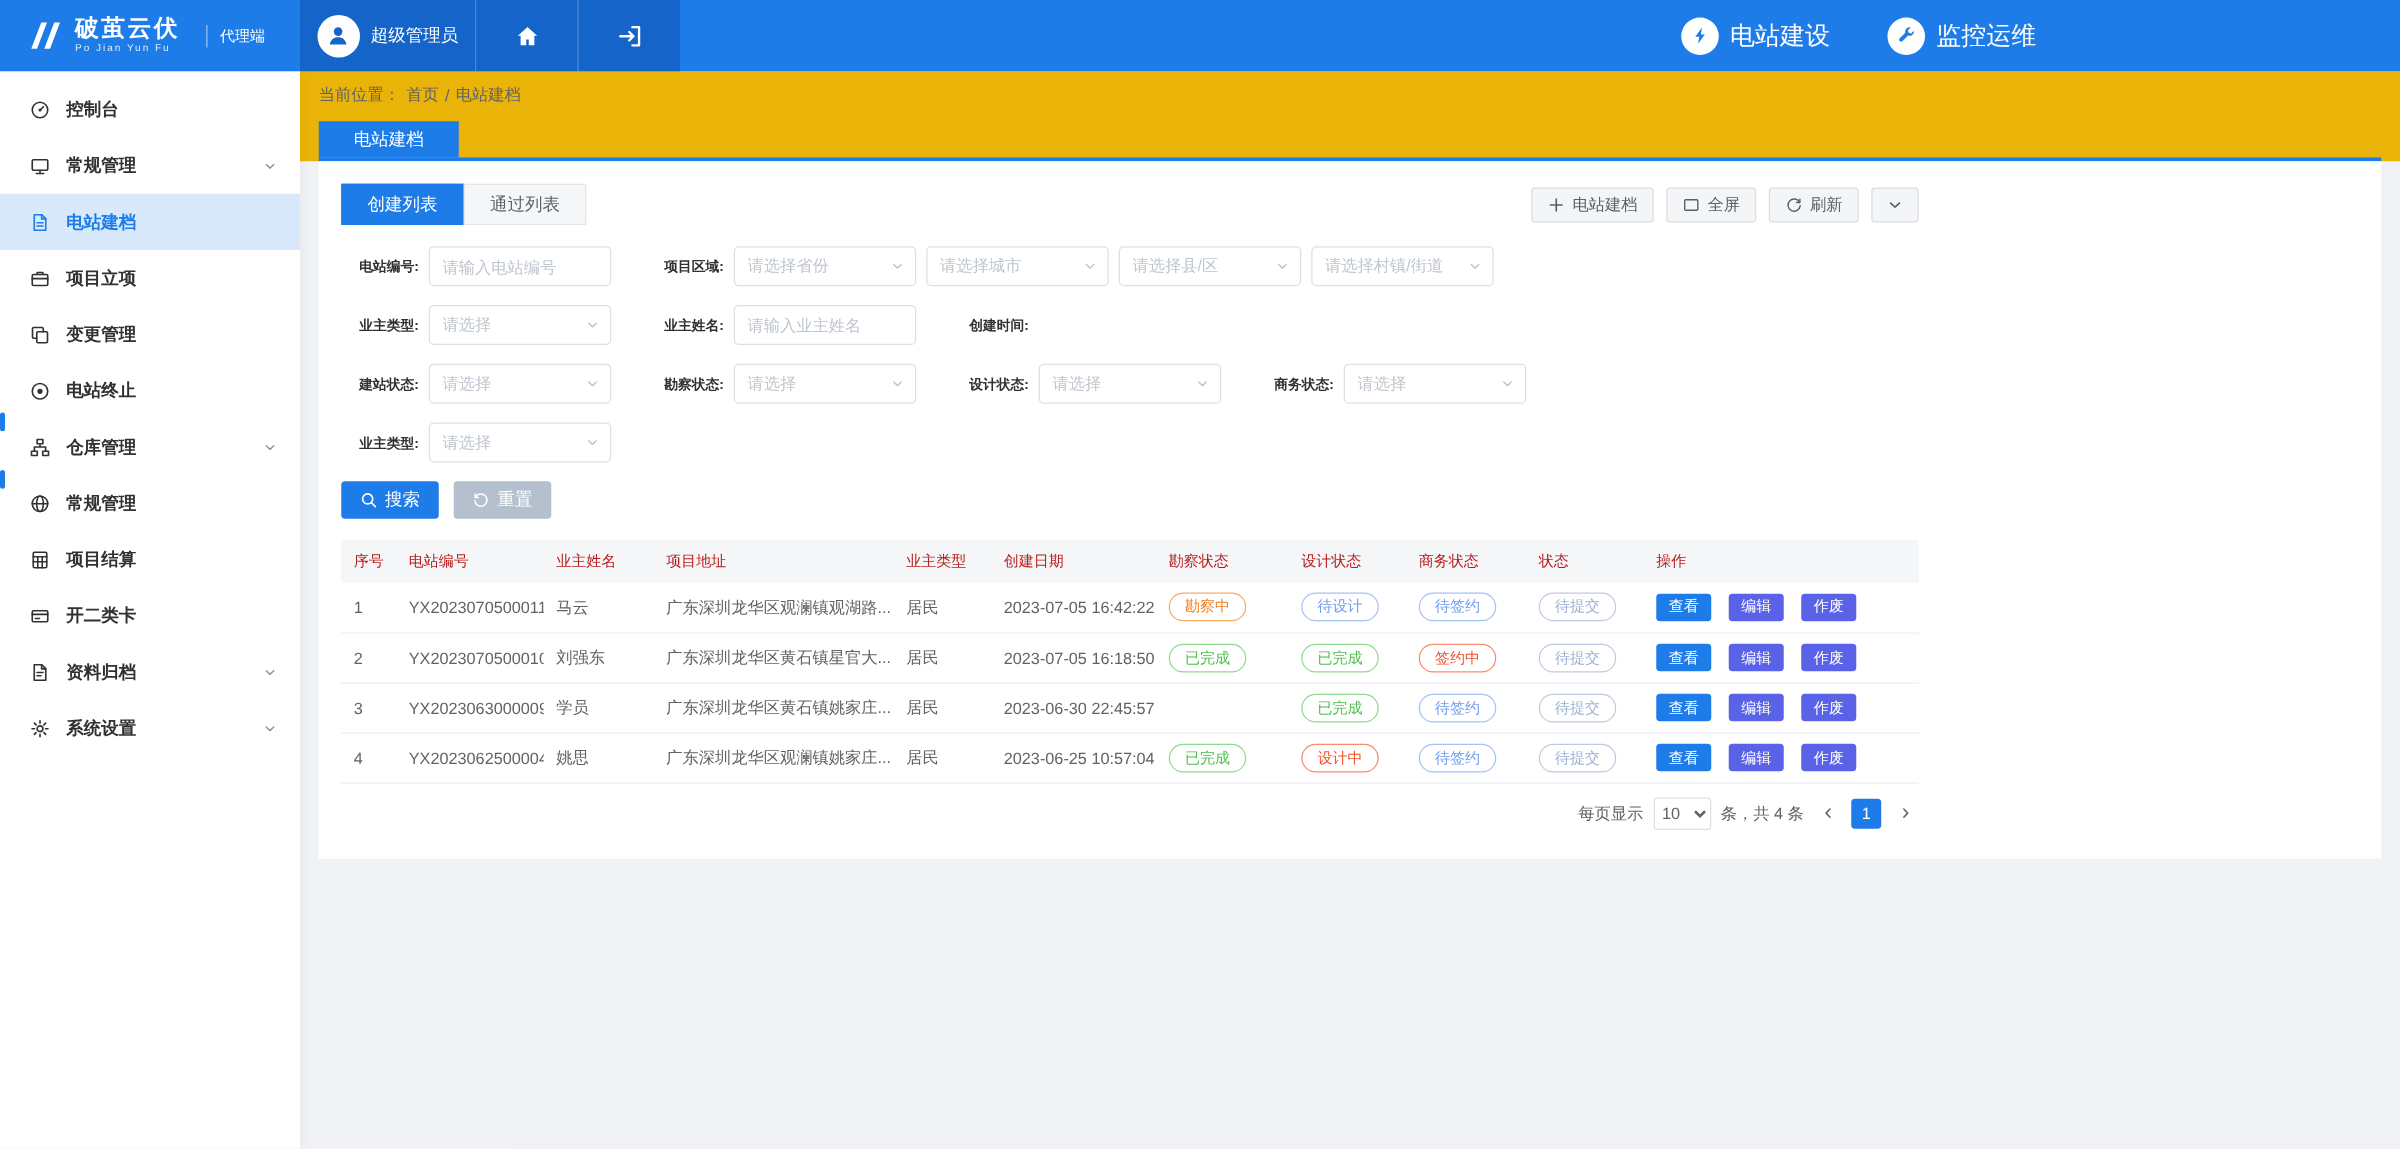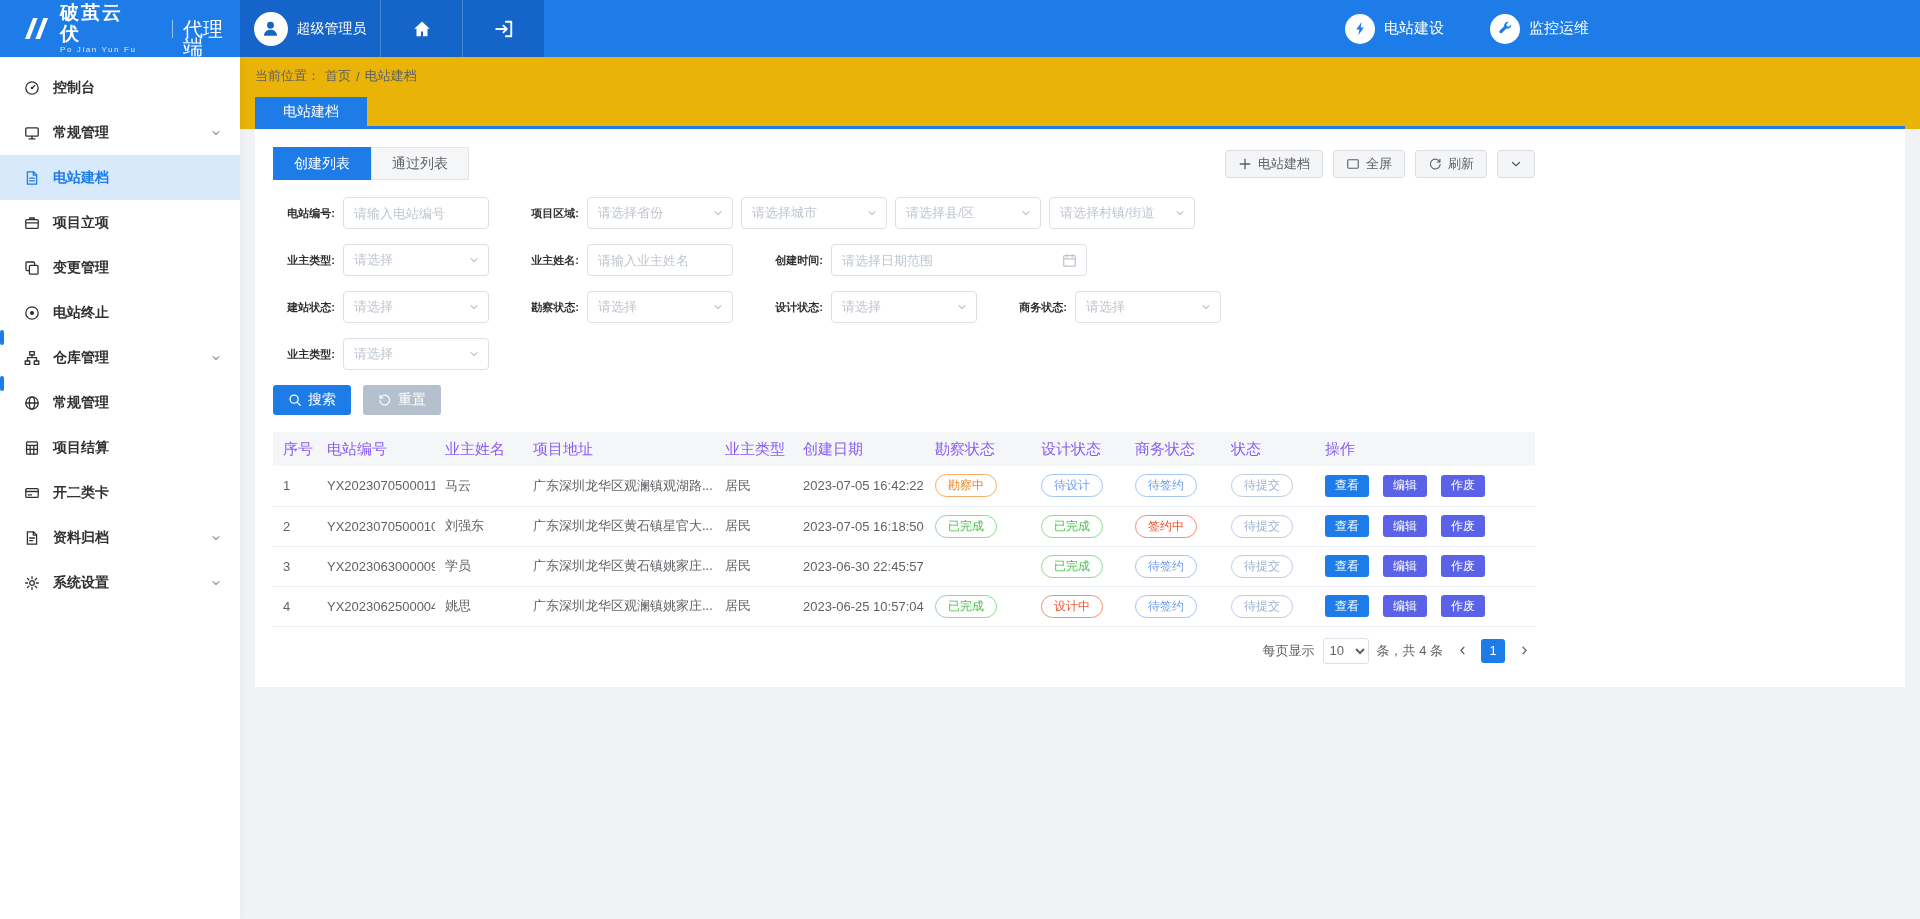--- a/index.html
+++ b/index.html
@@ -7,27 +7,27 @@
   body{font-family:"Liberation Sans","DejaVu Sans",sans-serif;background:#f0f2f5;color:#303133;position:relative}
   :root{--primary:#1e7ce8;--primary-dark:#1464ca;--indigo:#5a62e8}
   .ic{display:inline-flex;line-height:0}
 
   
   .header{height:57px;background:var(--primary);display:flex;align-items:stretch;position:relative;z-index:5}
   .logo-area{width:240px;display:flex;align-items:center;padding-left:20px;gap:8px;flex:none}
   .logo-mark{display:flex}
   .logo-text .t{color:#fff;font-size:19px;font-weight:bold;letter-spacing:2px;line-height:1.1}
   .logo-text .s{color:rgba(255,255,255,.85);font-size:8px;letter-spacing:1.6px}
-  .portal{color:#fff;font-size:20px;border-left:1px solid rgba(255,255,255,.55);padding-left:10px;margin-left:24px;height:18px;line-height:18px}
+  .portal{color:#fff;font-size:12px;border-left:1px solid rgba(255,255,255,.55);padding-left:10px;margin-left:13px;height:18px;line-height:18px}
   .user-block{width:140px;background:var(--primary-dark);display:flex;align-items:center;justify-content:center;gap:9px;cursor:pointer;flex:none}
   .avatar{width:34px;height:34px;background:#fff;border-radius:50%;display:flex;align-items:center;justify-content:center;color:var(--primary-dark);font-size:19px;flex:none}
   .user-name{color:#fff;font-size:14px;white-space:nowrap}
   .hdr-btn{width:82px;background:var(--primary-dark);display:flex;align-items:center;justify-content:center;color:#fff;font-size:20px;border-left:1px solid rgba(255,255,255,.22);cursor:pointer;flex:none}
   .hdr-right{position:absolute;left:1345px;top:0;height:57px;display:flex;align-items:center;gap:46px}
-  .hdr-action{display:flex;align-items:center;gap:9px;color:#fff;font-size:15px;cursor:pointer;white-space:nowrap}
+  .hdr-action{display:flex;align-items:center;gap:9px;color:#fff;font-size:20px;cursor:pointer;white-space:nowrap}
   .hdr-circle{width:30px;height:30px;border-radius:50%;background:#fff;color:var(--primary);display:flex;align-items:center;justify-content:center;font-size:15px}
 
   
   .layout{display:flex;height:862px}
   .sidebar{width:240px;background:#fff;position:relative;flex:none;padding-top:8px;box-shadow:2px 0 6px rgba(0,21,41,.04)}
   .side-item{height:45px;display:flex;align-items:center;padding:0 18px 0 24px;gap:13px;font-size:14px;font-weight:bold;color:#303133;cursor:pointer}
   .side-icon{font-size:16px;color:#303133;display:flex}
   .side-label{flex:1}
   .side-caret{font-size:12px;color:#909399;display:flex}
   .side-item.active{background:#d8e9fc;color:var(--primary)}
@@ -70,21 +70,21 @@
   .datebox input{border:none;outline:none;font-size:13px;flex:1;color:#606266;background:transparent}
   .datebox .cal{color:#c0c4cc;font-size:15px;display:flex}
   .btn-row{display:flex;gap:12px}
   .btn{height:30px;padding:0 15px;border:none;border-radius:3px;color:#fff;font-size:14px;display:flex;align-items:center;gap:6px;cursor:pointer}
   .btn .ic{font-size:14px}
   .btn-search{background:var(--primary)}
   .btn-reset{background:#b4c0cd}
 
   
   .tbl{width:100%;border-collapse:collapse;table-layout:fixed;margin-top:17px}
-  .tbl thead th{background:#f4f6f8;height:34px;font-size:15px;color:#8b5cf6;font-weight:500;text-align:left;padding-left:10px;white-space:nowrap}
+  .tbl thead th{background:#f4f6f8;height:34px;font-size:12px;color:#b91c1c;font-weight:500;text-align:left;padding-left:10px;white-space:nowrap}
   .tbl td{height:40px;border-bottom:1px solid #ebeef5;font-size:13px;color:#606266;padding-left:10px;overflow:hidden;white-space:nowrap}
   .tbl th:nth-child(1){width:44px}
   .tbl th:nth-child(2){width:118px}
   .tbl th:nth-child(3){width:88px}
   .tbl th:nth-child(4){width:192px}
   .tbl th:nth-child(5){width:78px}
   .tbl th:nth-child(6){width:132px}
   .tbl th:nth-child(7){width:106px}
   .tbl th:nth-child(8){width:94px}
   .tbl th:nth-child(9){width:96px}
@@ -424,29 +424,20 @@
                   </svg>
                 </span>
             </div>
           </div>
           <div class="field">
             <span class="flabel">业主姓名:</span>
             <input class="control" type="text" placeholder="请输入业主姓名" style="">
           </div>
           <div class="field">
             <span class="flabel">创建时间:</span>
-            <div class="control datebox">
-              <input type="text" placeholder="请选择日期范围" style="">
-              <span class="cal">
-                  <svg viewBox="0 0 16 16" width="1em" height="1em" fill="none" stroke="currentColor" stroke-width="1.3" stroke-linecap="round" stroke-linejoin="round">
-                    <rect x="1.8" y="2.8" width="12.4" height="11.2" rx="1"></rect>
-                    <path d="M1.8 6.2h12.4M5 1.4v2.8M11 1.4v2.8"></path>
-                  </svg>
-                </span>
-            </div>
           </div>
         </div>
 
         <div class="frow">
           <div class="field">
             <span class="flabel">建站状态:</span>
             <div class="control sel">
               <span class="ph">请选择</span>
               <span class="caret">
                   <svg viewBox="0 0 16 16" width="1em" height="1em" fill="none" stroke="currentColor" stroke-width="1.5" stroke-linecap="round" stroke-linejoin="round">

